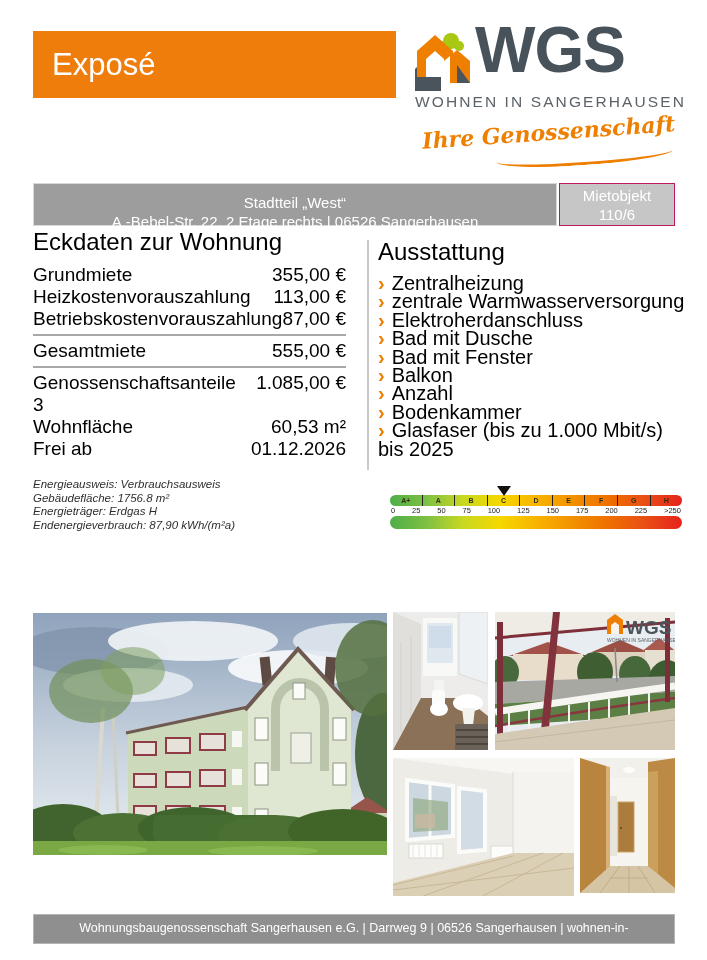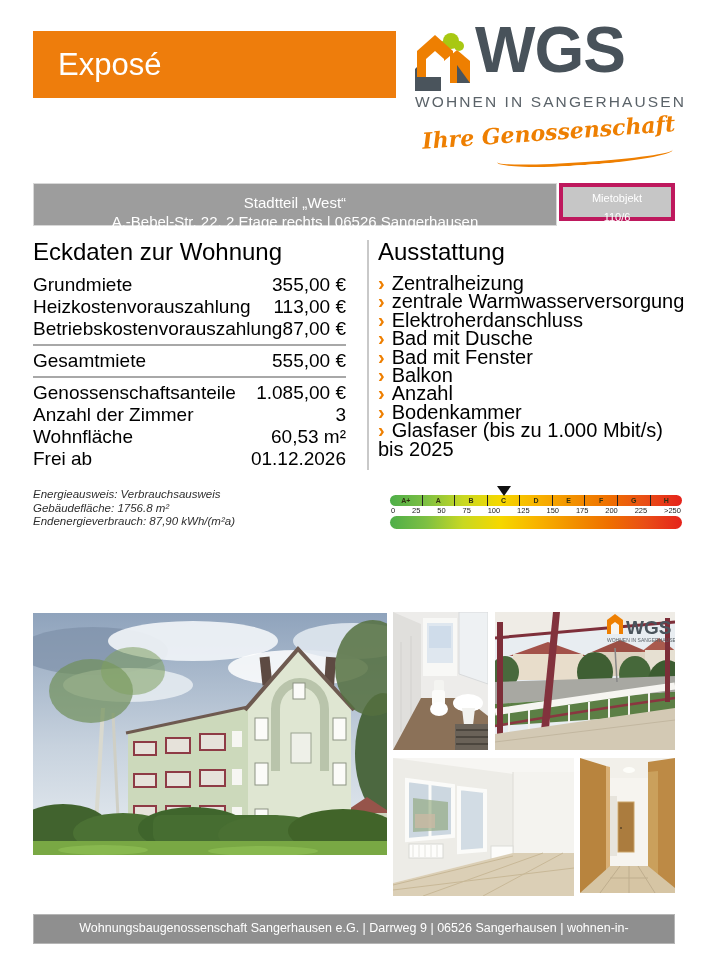--- a/index.html
+++ b/index.html
@@ -1,43 +1,43 @@
 <!DOCTYPE html>
 <html><head>
 <meta charset="utf-8">
 <style>
   html,body{margin:0;padding:0;background:#ffffff;}
   .page{position:relative;width:707px;height:960px;background:#ffffff;overflow:hidden;
         font-family:"Liberation Sans", sans-serif;color:#000;}
 
   
   .title-bar{position:absolute;left:33px;top:31px;width:363px;height:67px;background:#ee7d0c;
-             color:#fff;font-size:31px;line-height:67px;padding-left:25px;box-sizing:border-box;}
+             color:#fff;font-size:31px;line-height:67px;padding-left:19px;box-sizing:border-box;}
   .logo{position:absolute;left:413px;top:27px;width:262px;height:138px;}
   .logo-icon{position:absolute;left:0;top:4px;}
   .logo-acronym{position:absolute;left:62px;top:-10px;font-size:64px;font-weight:bold;
                 color:#48525a;letter-spacing:-1px;line-height:1.05;}
   .logo-subtitle{position:absolute;left:2px;top:66px;width:260px;font-size:15.5px;
                  letter-spacing:2.1px;color:#5b6369;white-space:nowrap;}
   .logo-tagline{position:absolute;right:0;top:92px;color:#ee7f01;font-family:"DejaVu Serif",serif;
                 font-style:italic;font-weight:bold;font-size:22px;transform:rotate(-4deg);}
   .logo-swoosh{position:absolute;right:2px;top:126px;width:176px;height:9px;
                border-bottom:3px solid #ee7f01;border-radius:50%/0 0 9px 9px;transform:rotate(-4deg);}
 
   
   .addr-left{position:absolute;left:33px;top:183px;width:524px;height:43px;background:#9d9d9d;
              border:1px solid #d8d8d8;box-sizing:border-box;color:#fff;font-size:15px;
              text-align:center;padding-top:9px;line-height:19px;}
-  .addr-right{position:absolute;left:559px;top:183px;width:116px;height:38px;background:#c6c6c6;
-              border:4px solid #be185d;box-sizing:border-box;color:#fff;font-size:11px;
+  .addr-right{position:absolute;left:559px;top:183px;width:116px;height:43px;background:#c6c6c6;
+              border:1px solid #be185d;box-sizing:border-box;color:#fff;font-size:15px;
               text-align:center;padding-top:2px;line-height:19px;}
 
   
   h2{font-size:24px;font-weight:400;margin:0 0 8px 0;color:#000;}
-  .left-col{position:absolute;left:33px;top:238px;width:313px;}
+  .left-col{position:absolute;left:33px;top:228px;width:313px;}
   .right-col{position:absolute;left:378px;top:238px;width:312px;}
   .v-divider{position:absolute;left:367px;top:240px;width:2px;height:230px;background:#c9c9c9;}
 
   .ek-row{display:flex;justify-content:space-between;font-size:19px;line-height:22px;}
   .ek-sep{border-top:2px solid #a8a8a8;margin:4px 0;}
   .energy-lines{margin-top:18px;font-size:11.5px;line-height:13.7px;color:#2e2e2e;font-style:italic;}
 
   .au-list{list-style:none;margin:0;padding:0;}
   .au-list li{font-size:20px;line-height:18.4px;}
   .au-bullet{color:#ee7f01;font-weight:bold;margin-right:7px;}
@@ -124,35 +124,35 @@
         <div class="ek-row">
           <span class="lbl">Gesamtmiete</span>
           <span class="val">555,00 €</span>
         </div>
         <div class="ek-sep"></div>
         <div class="ek-row">
           <span class="lbl">Genossenschaftsanteile</span>
           <span class="val">1.085,00 €</span>
         </div>
         <div class="ek-row">
-          <span class="lbl">Anzahl der Zimmer</span>
           <span class="val">3</span>
         </div>
         <div class="ek-row">
           <span class="lbl">Wohnfläche</span>
           <span class="val">60,53 m²</span>
         </div>
         <div class="ek-row">
           <span class="lbl">Frei ab</span>
           <span class="val">01.12.2026</span>
         </div>
       </div>
     <div class="energy-lines" id="energy-lines">
         <div>Energieausweis: Verbrauchsausweis</div>
         <div>Gebäudefläche: 1756.8 m²</div>
+        <div>Energieträger: Erdgas H</div>
         <div>Endenergieverbrauch: 87,90 kWh/(m²a)</div>
       </div>
   </div>
 
   <div class="v-divider"></div>
 
   <div class="right-col">
     <h2>Ausstattung</h2>
     <ul class="au-list" id="ausstattung-list">
         <li><span class="au-bullet">›</span><span>Zentralheizung</span></li>

